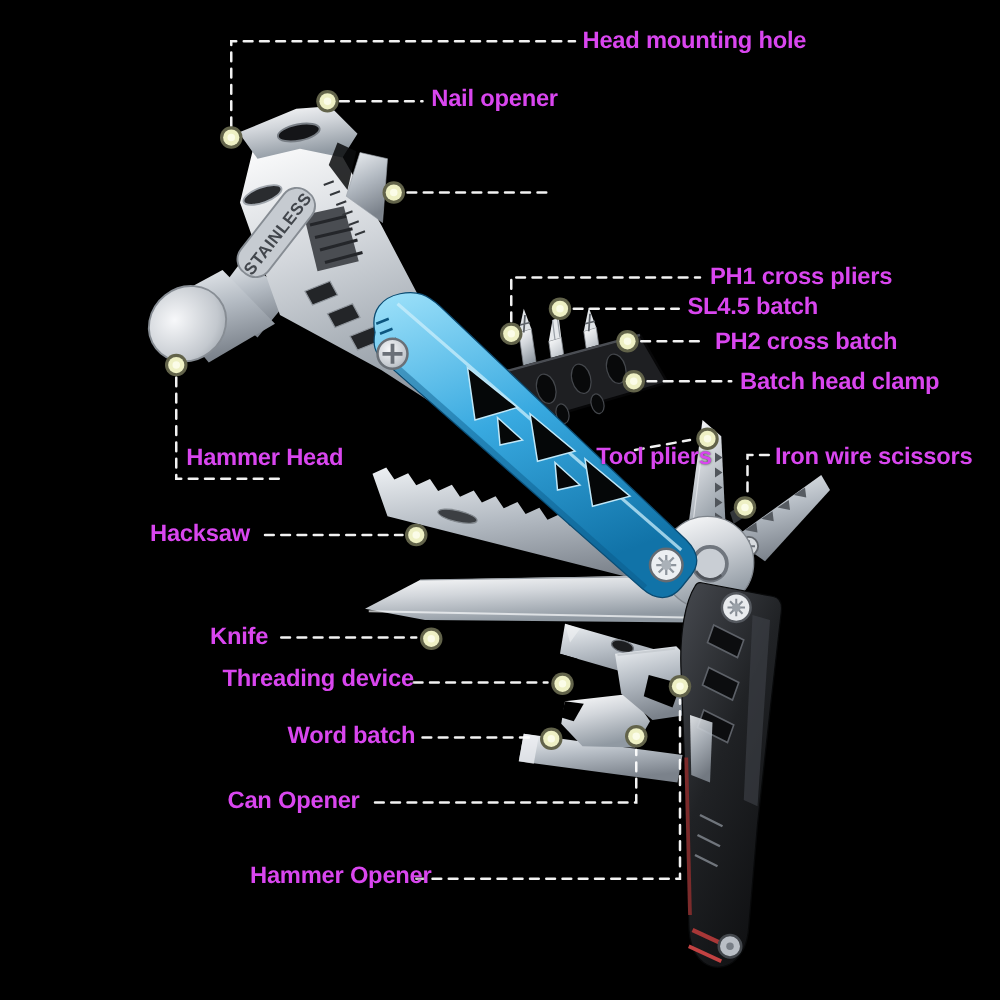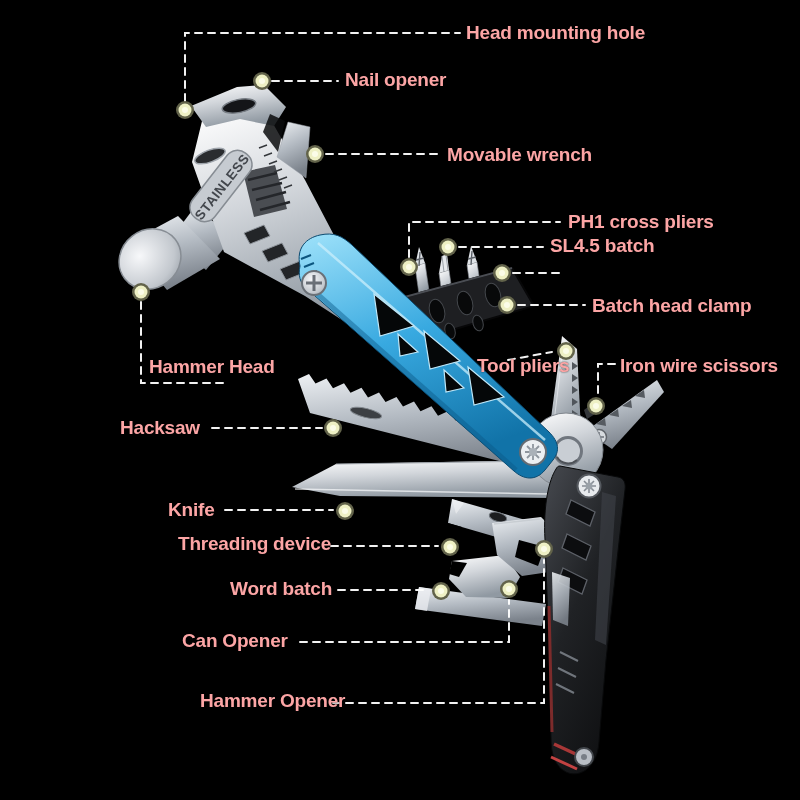--- a/index.html
+++ b/index.html
@@ -1,19 +1,19 @@
 <!DOCTYPE html>
 <html><head>
 <meta charset="utf-8">
 <style>
   html,body{margin:0;padding:0;background:#000;}
   #stage{position:relative;width:800px;height:800px;background:#000;overflow:hidden;
          font-family:"Liberation Sans",sans-serif;}
   #art{position:absolute;left:0;top:0;}
-  .label{position:absolute;color:#fca5a5;font-weight:bold;font-size:19px;line-height:20px;
+  .label{position:absolute;color:#d946ef;font-weight:bold;font-size:19px;line-height:20px;
          letter-spacing:-0.2px;white-space:nowrap;text-shadow:0 0 2px rgba(0,0,0,.8);}
 </style>
 </head>
 <body>
 
 <div id="stage">
 
 <svg id="art" width="800" height="800" viewBox="0 0 800 800">
   <defs>
     <linearGradient id="gMetal" x1="0" y1="0" x2="0.35" y2="1">
@@ -292,23 +292,23 @@
     <g>
           <circle cx="544" cy="549" r="9" fill="#62634a"></circle>
           <circle cx="544" cy="549" r="6.5" fill="#eef0c4"></circle>
           <circle cx="544" cy="549" r="3" fill="#fbfce8"></circle>
         </g>
   </g>
 </svg>
 
   <div class="label" style="left:466px;top:23px">Head mounting hole</div>
   <div class="label" style="left:345px;top:70px">Nail opener</div>
-  <div class="label" style="left:447px;top:145px">Movable wrench</div>
   <div class="label" style="left:568px;top:212px">PH1 cross pliers</div>
   <div class="label" style="left:550px;top:236px">SL4.5 batch</div>
+  <div class="label" style="left:572px;top:264px">PH2 cross batch</div>
   <div class="label" style="left:592px;top:296px">Batch head clamp</div>
   <div class="label" style="left:477px;top:356px">Tool pliers</div>
   <div class="label" style="left:620px;top:356px">Iron wire scissors</div>
   <div class="label" style="left:149px;top:357px">Hammer Head</div>
   <div class="label" style="left:120px;top:418px">Hacksaw</div>
   <div class="label" style="left:168px;top:500px">Knife</div>
   <div class="label" style="left:178px;top:534px">Threading device</div>
   <div class="label" style="left:230px;top:579px">Word batch</div>
   <div class="label" style="left:182px;top:631px">Can Opener</div>
   <div class="label" style="left:200px;top:691px">Hammer Opener</div>

